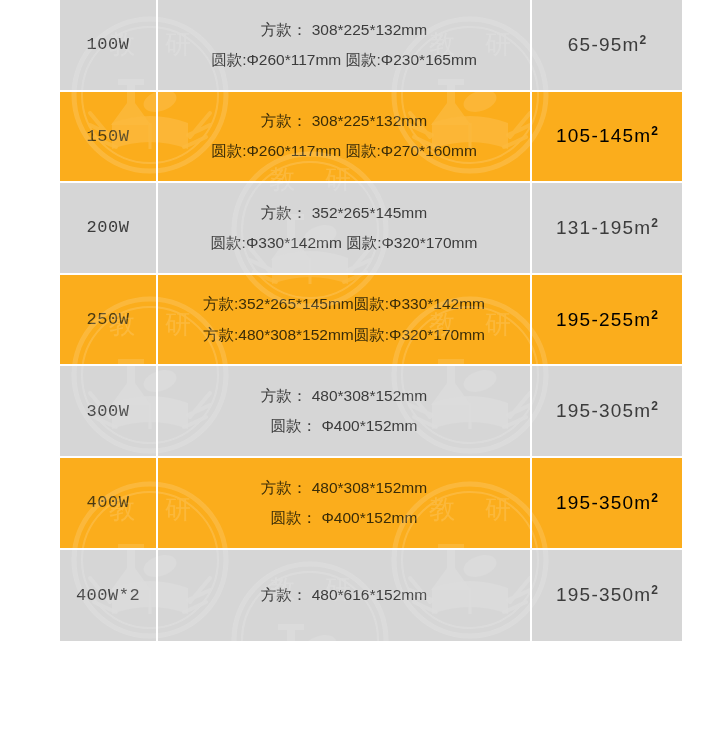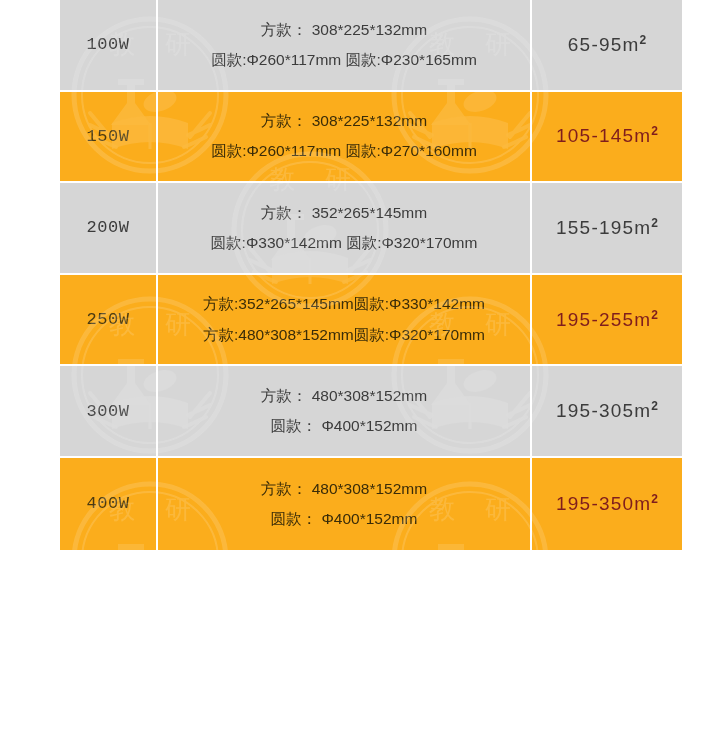--- a/index.html
+++ b/index.html
@@ -70,21 +70,21 @@
   }
   .row-orange .dim{color:#3a2c08;}
   .dim .line{display:block;}
 
   .area{
     font-size:19px;
     color:#3c3c3c;
     letter-spacing:1.2px;
     white-space:nowrap;
   }
-  .row-orange .area{color:#7f1d1d;}
+  .row-orange .area{color:#000000;}
   .area sup{
     font-size:12px;
     font-weight:bold;
     letter-spacing:0;
     vertical-align:super;
     line-height:0;
   }
 </style>
 </head>
 <body>
@@ -212,31 +212,36 @@
         <td class="col-area"><span class="area"><span>65-95m</span><sup>2</sup></span></td>
       </tr>
       <tr class="row-orange">
         <td class="col-power"><span class="power">150W</span></td>
         <td class="col-dim"><span class="dim"><span class="line">方款： 308*225*132mm</span><span class="line">圆款:Φ260*117mm 圆款:Φ270*160mm</span></span></td>
         <td class="col-area"><span class="area"><span>105-145m</span><sup>2</sup></span></td>
       </tr>
       <tr class="row-gray">
         <td class="col-power"><span class="power">200W</span></td>
         <td class="col-dim"><span class="dim"><span class="line">方款： 352*265*145mm</span><span class="line">圆款:Φ330*142mm 圆款:Φ320*170mm</span></span></td>
-        <td class="col-area"><span class="area"><span>155-195m</span><sup>2</sup></span></td>
+        <td class="col-area"><span class="area"><span>131-195m</span><sup>2</sup></span></td>
       </tr>
       <tr class="row-orange">
         <td class="col-power"><span class="power">250W</span></td>
         <td class="col-dim"><span class="dim"><span class="line">方款:352*265*145mm圆款:Φ330*142mm</span><span class="line">方款:480*308*152mm圆款:Φ320*170mm</span></span></td>
         <td class="col-area"><span class="area"><span>195-255m</span><sup>2</sup></span></td>
       </tr>
       <tr class="row-gray">
         <td class="col-power"><span class="power">300W</span></td>
         <td class="col-dim"><span class="dim"><span class="line">方款： 480*308*152mm</span><span class="line">圆款： Φ400*152mm</span></span></td>
         <td class="col-area"><span class="area"><span>195-305m</span><sup>2</sup></span></td>
       </tr>
       <tr class="row-orange">
         <td class="col-power"><span class="power">400W</span></td>
         <td class="col-dim"><span class="dim"><span class="line">方款： 480*308*152mm</span><span class="line">圆款： Φ400*152mm</span></span></td>
         <td class="col-area"><span class="area"><span>195-350m</span><sup>2</sup></span></td>
       </tr>
+      <tr class="row-gray">
+        <td class="col-power"><span class="power">400W*2</span></td>
+        <td class="col-dim"><span class="dim"><span class="line">方款： 480*616*152mm</span></span></td>
+        <td class="col-area"><span class="area"><span>195-350m</span><sup>2</sup></span></td>
+      </tr>
     </tbody>
 </table>
 
 </body></html>

